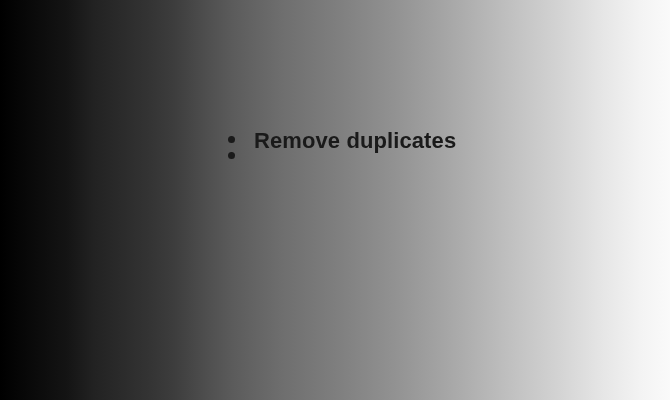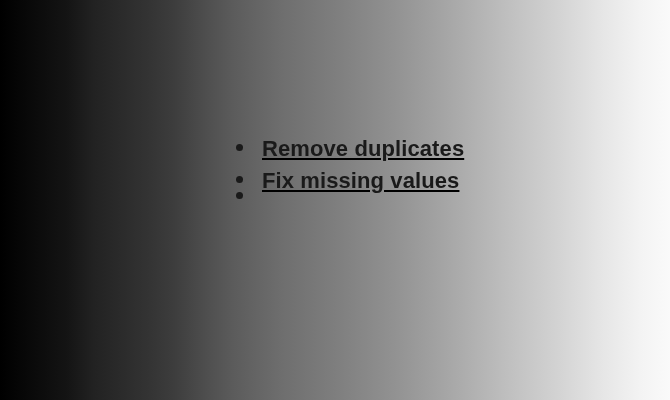--- a/index.html
+++ b/index.html
@@ -39,24 +39,23 @@
       #f4f4f4 96%,
       #fafafa 100%
     );
   }
 
   
   #bullet-list {
     position: absolute;
     left: 228px;
     top: 125px;
-    margin: 8px;
+    margin: 0;
     padding: 0;
     list-style: none;
-    text-decoration: underline;
   }
 
   .bullet-row {
     display: flex;
     align-items: baseline;
     height: 32px;
     line-height: 32px;
   }
 
   .bullet-marker {
@@ -84,24 +83,20 @@
 
 <div id="slide-canvas">
 
   <ul id="bullet-list">
 
     <li class="bullet-row">
       <span class="bullet-marker"></span>
       <span class="bullet-text">Remove duplicates</span>
     </li>
 
-    <li class="bullet-row">
-      <span class="bullet-marker"></span>
-      <span class="bullet-text">Fix missing values</span>
-    </li>
 
 
     <li class="bullet-row">
       <span class="bullet-marker"></span>
     </li>
 
   </ul>
 
 </div>
 

